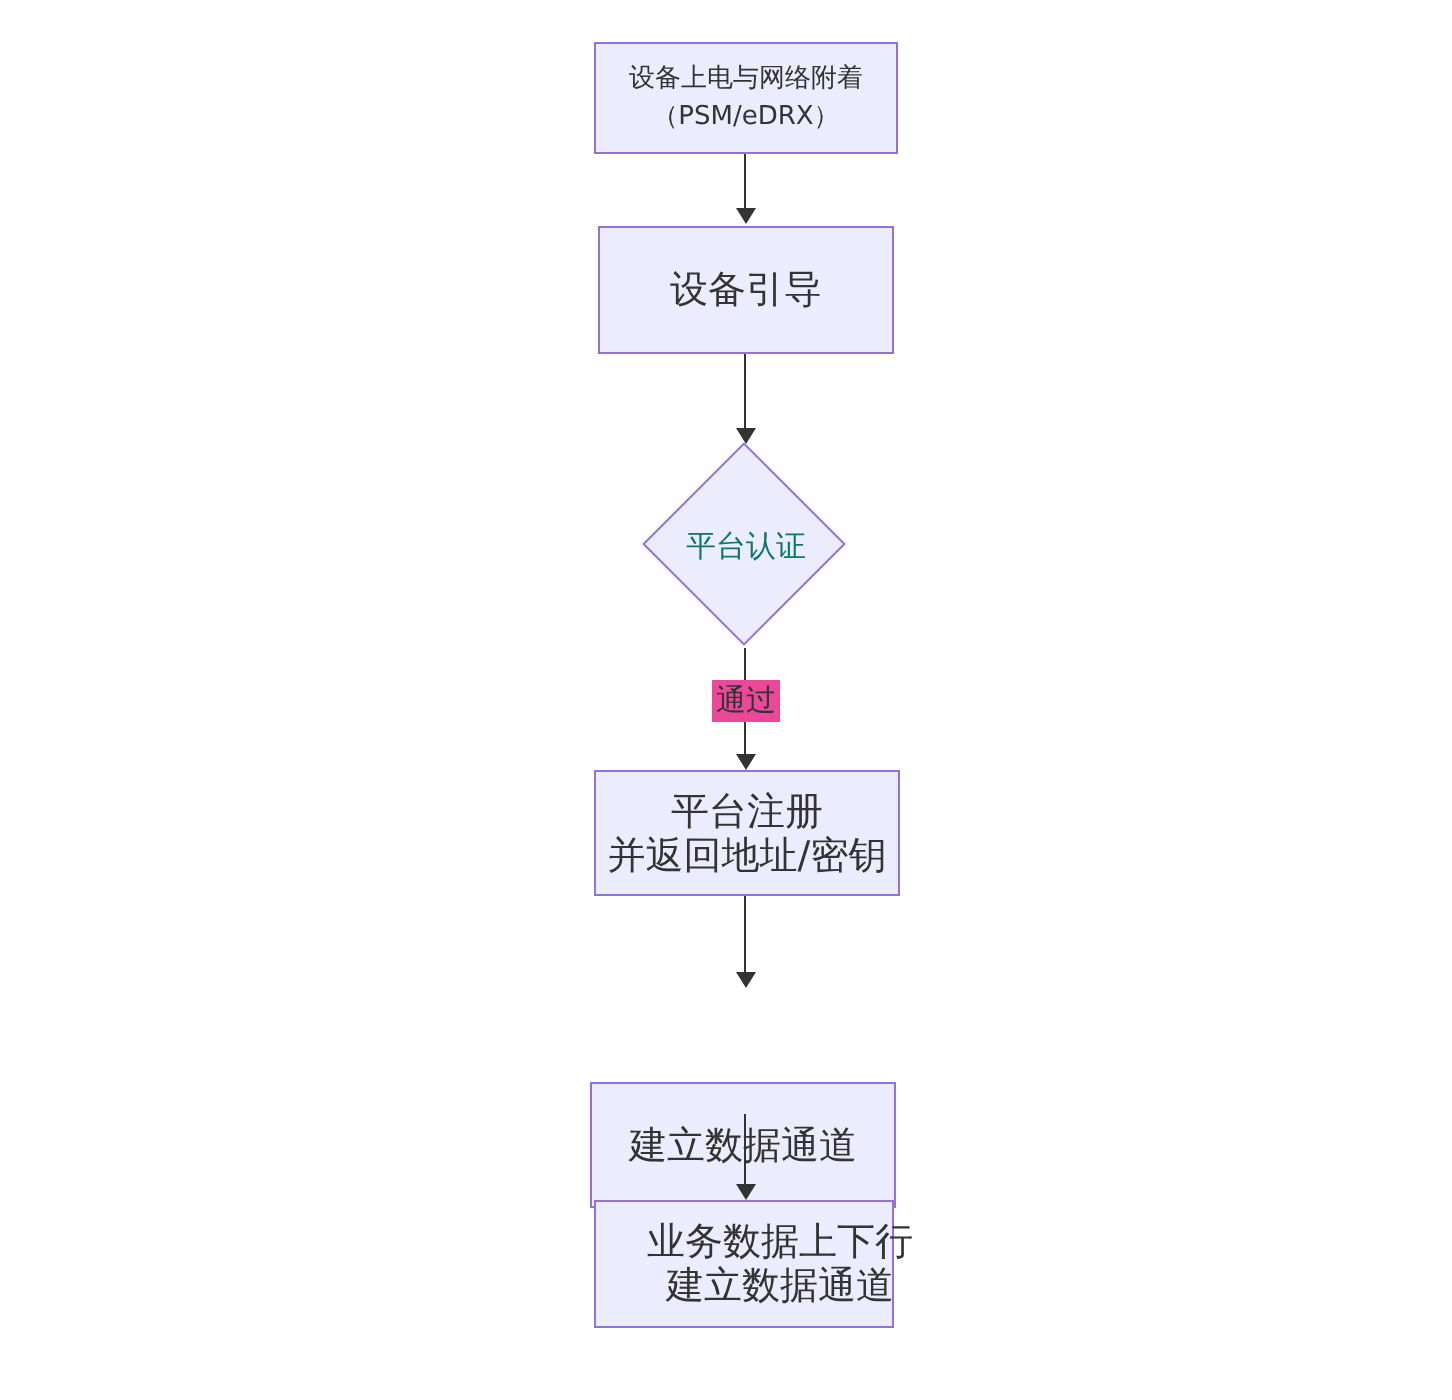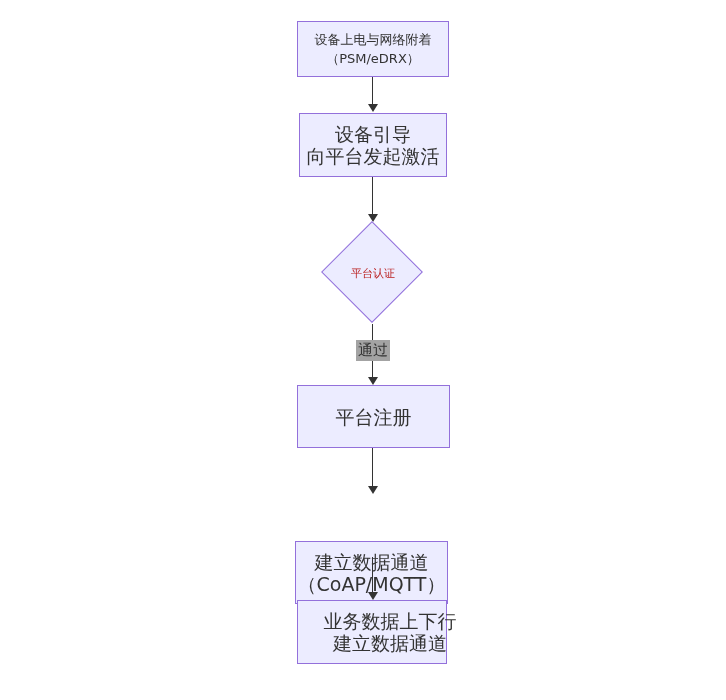--- a/index.html
+++ b/index.html
@@ -37,37 +37,37 @@
     width: 72px; height: 72px;
     background: #ECECFF;
     border: 1px solid #9370DB;
     transform: rotate(45deg);
     box-sizing: border-box;
   }
   .diamond-label {
     position: absolute;
     left: 0; top: 0; width: 102px; height: 102px;
     display: flex; align-items: center; justify-content: center;
-    color: #b91c1c; font-size: 11px; white-space: nowrap;
+    color: #0f766e; font-size: 15px; white-space: nowrap;
   }
 
   .edge-line { position: absolute; left: 372px; width: 1px; background: #333333; }
   .arrowhead {
     position: absolute;
     left: 368px;
     width: 0; height: 0;
     border-left: 5px solid transparent;
     border-right: 5px solid transparent;
     border-top: 8px solid #333333;
   }
   .edge-label {
     position: absolute;
     left: 373px;
     transform: translateX(-50%);
-    background: #a3a3a3;
+    background: #ec4899;
     color: #333333;
     font-size: 15px;
     line-height: 21px;
     padding: 0 2px;
     white-space: nowrap;
   }
 </style>
 </head>
 <body>
 
@@ -76,45 +76,44 @@
   <div class="node n0 fs13" style="left:297px; top:21px; width:152px; height:56px;">
     <span class="nline">设备上电与网络附着</span>
     <span class="nline">（PSM/eDRX）</span>
   </div>
 
   <div class="edge-line" style="top:77px; height:28px;"></div>
   <div class="arrowhead" style="top:104px;"></div>
 
   <div class="node fs15" style="left:299px; top:113px; width:148px; height:64px;">
     <span class="nline">设备引导</span>
-    <span class="nline">向平台发起激活</span>
   </div>
 
   <div class="edge-line" style="top:177px; height:38px;"></div>
   <div class="arrowhead" style="top:214px;"></div>
 
   <div class="diamond-wrap">
     <div class="diamond-shape"></div>
     <div class="diamond-label">平台认证</div>
   </div>
 
   <div class="edge-line" style="top:324px; height:54px;"></div>
   <div class="edge-label" style="top:340px;">通过</div>
   <div class="arrowhead" style="top:377px;"></div>
 
   <div class="node fs15" style="left:297px; top:385px; width:153px; height:63px;">
     <span class="nline">平台注册</span>
+    <span class="nline">并返回地址/密钥</span>
   </div>
 
   <div class="edge-line" style="top:448px; height:38px;"></div>
   <div class="arrowhead" style="top:486px;"></div>
 
   <div class="node fs15" style="left:295px; top:494px; width:153px; height:63px;margin-top:47px;">
     <span class="nline">建立数据通道</span>
-    <span class="nline">（CoAP/MQTT）</span>
   </div>
 
   <div class="edge-line" style="top:557px; height:36px;"></div>
   <div class="arrowhead" style="top:592px;"></div>
 
   <div class="node fs15" style="left:297px; top:600px; width:150px; height:64px;padding-left:36px;">
     <span class="nline">业务数据上下行</span>
     <span class="nline">建立数据通道</span>
   </div>
 

